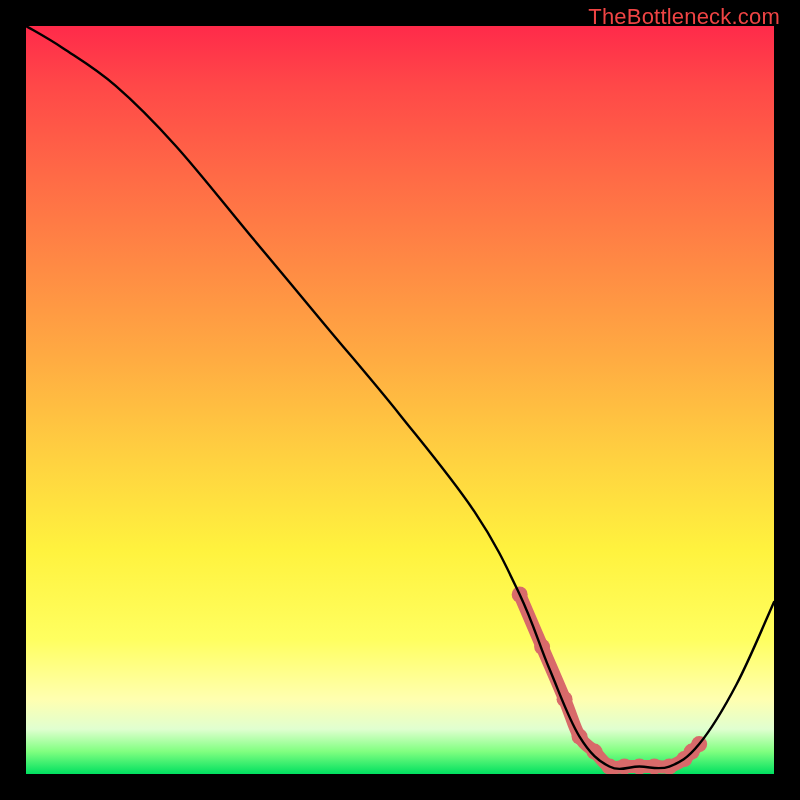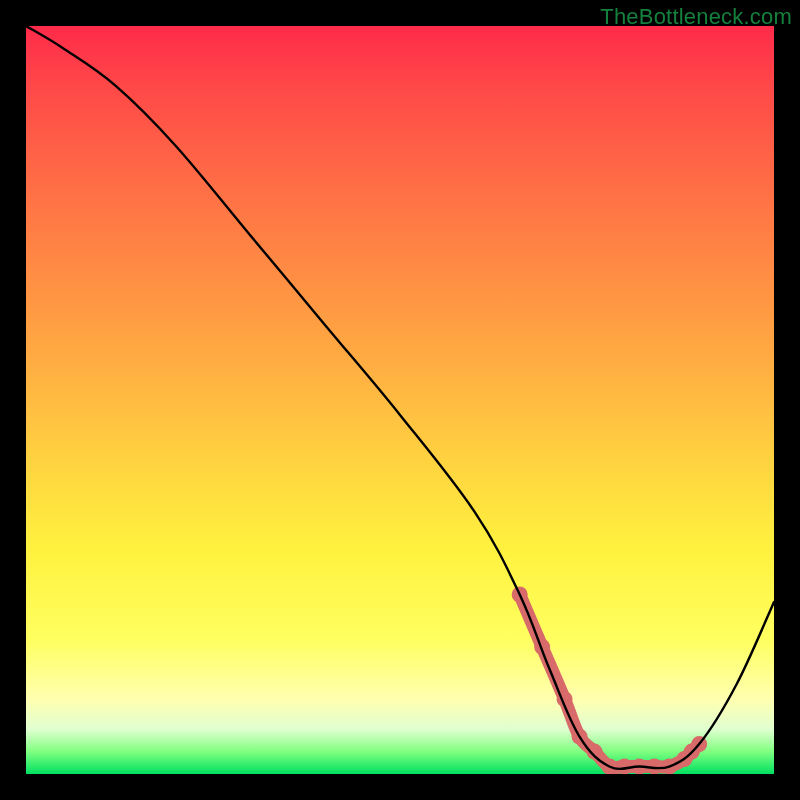--- a/index.html
+++ b/index.html
@@ -37,22 +37,22 @@
       #ffff60 82%,
       #ffffb0 90%,
       #e0ffd0 94%,
       #80ff80 97%,
       #00e060 100%
     );
   }
   .watermark {
     position: absolute;
     top: 4px;
-    right: 8px;
-    color: #15803d;
+    right: 20px;
+    color: #ef4444;
     font-size: 22px;
     font-weight: 500;
     letter-spacing: 0.2px;
     z-index: 5;
     text-align: center;
   }
   svg.plot {
     position: absolute;
     left: 0;
     top: 0;

